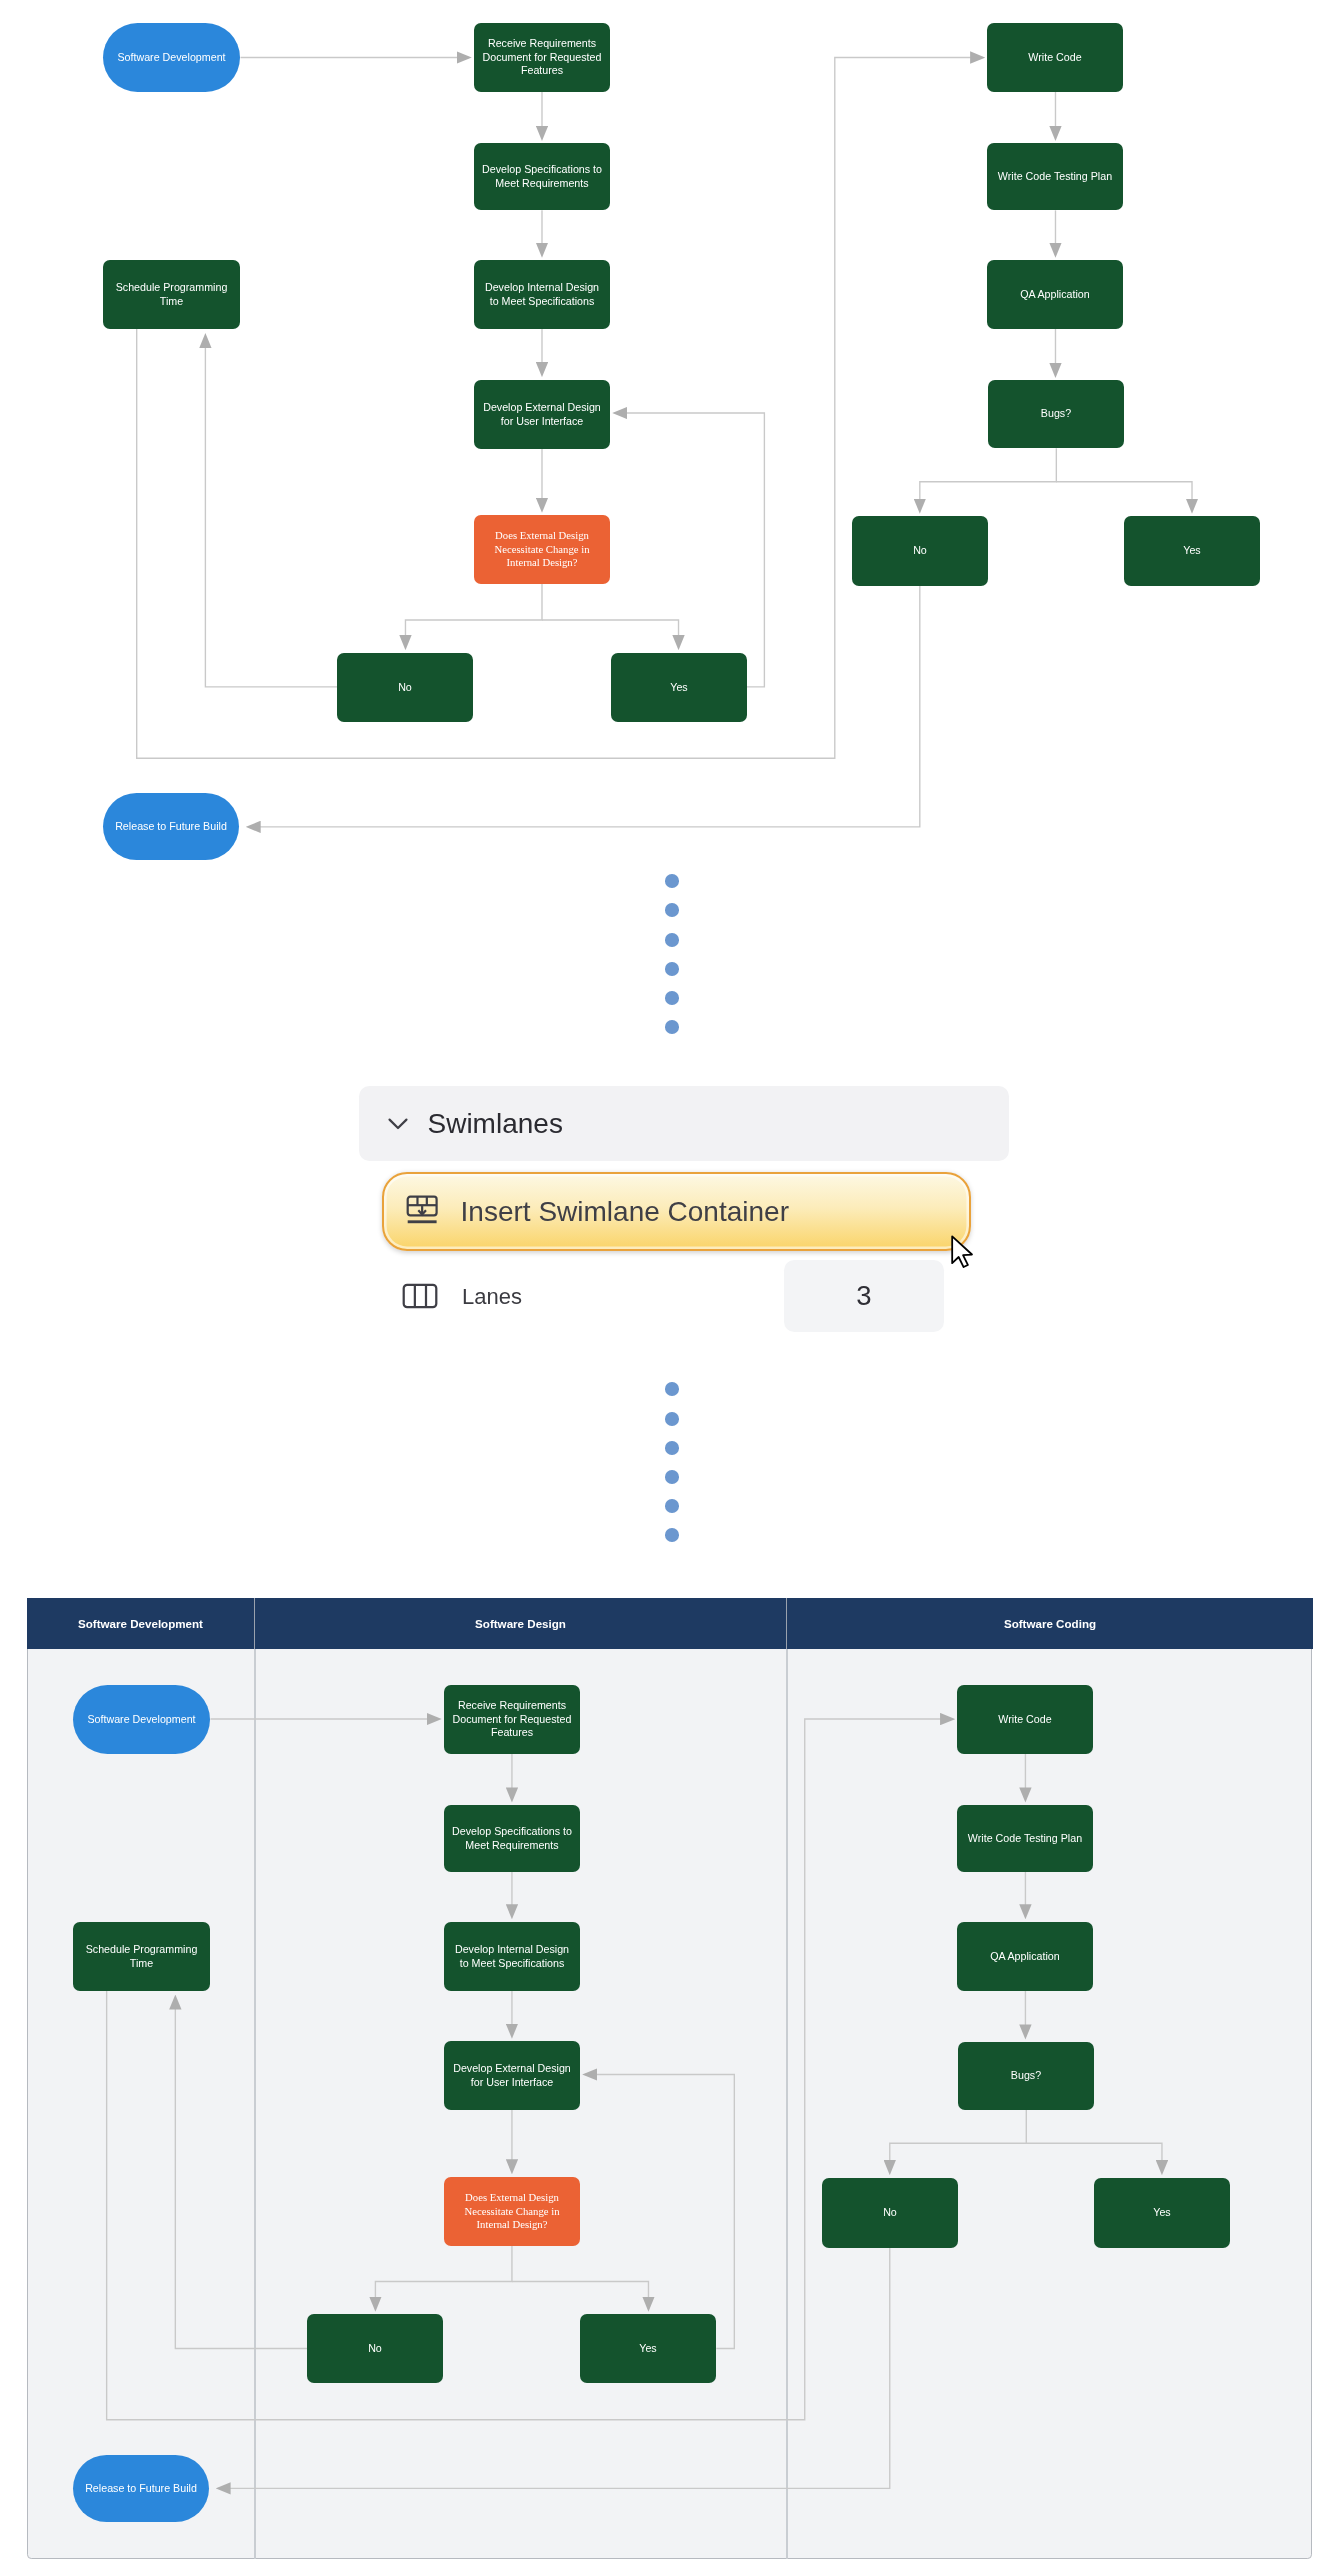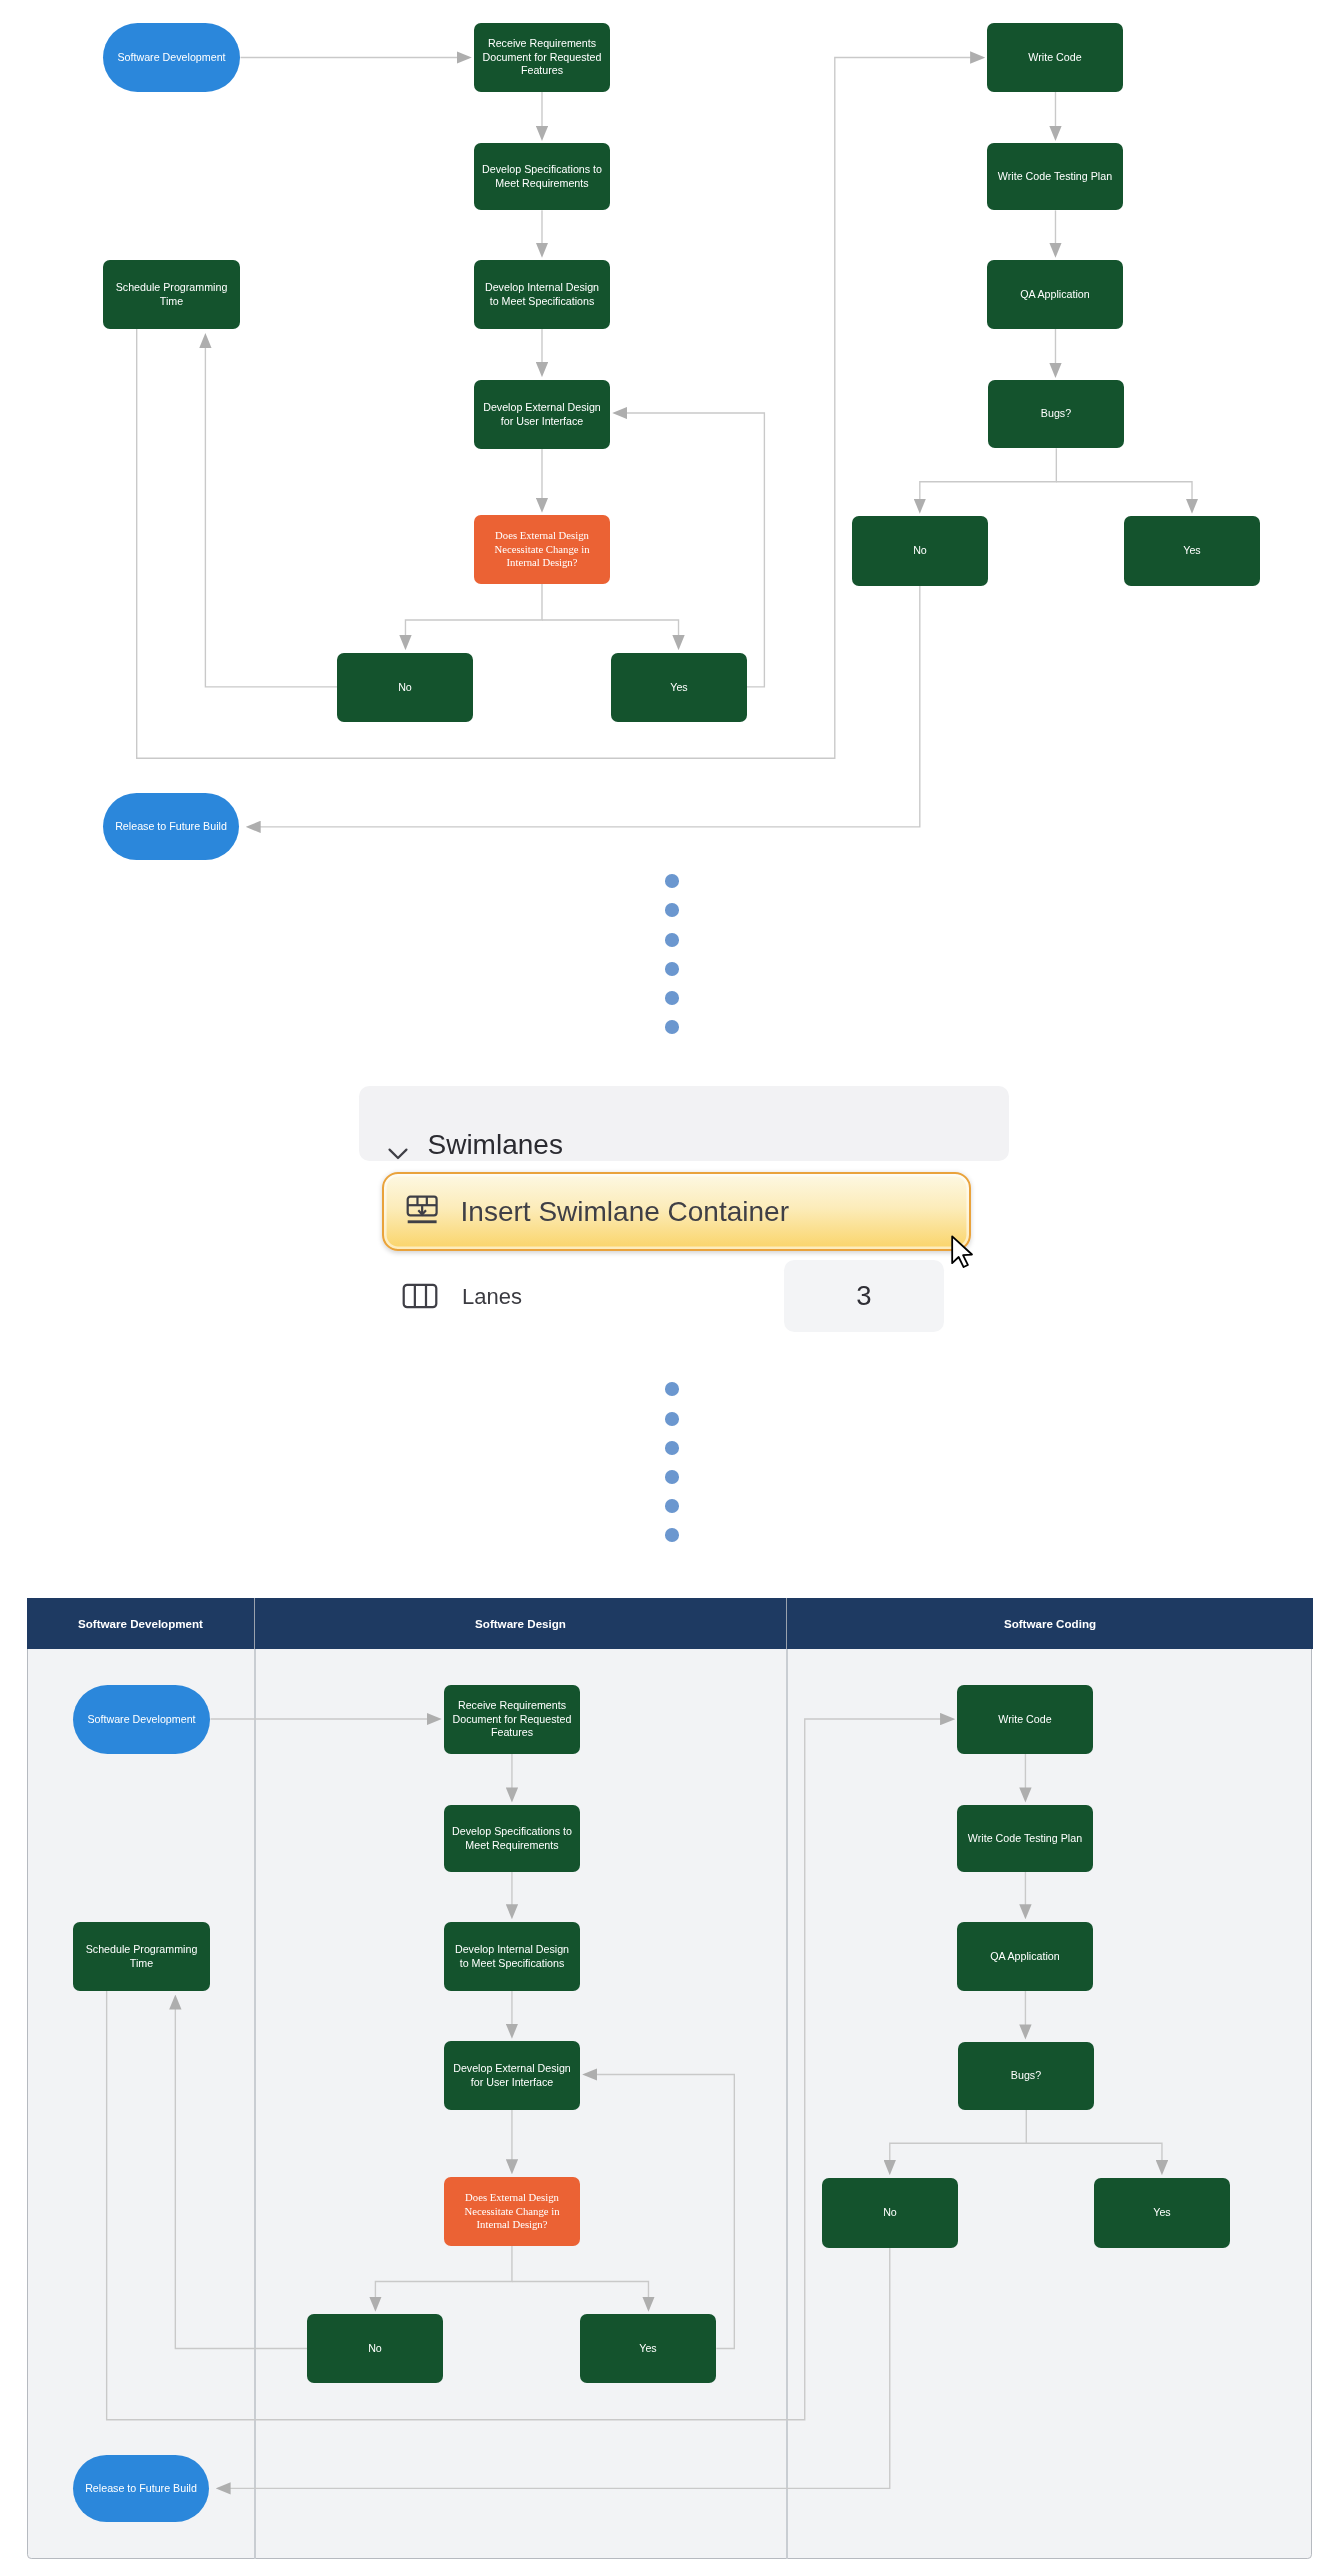--- a/index.html
+++ b/index.html
@@ -21,26 +21,26 @@
               background:#f2f3f5;box-sizing:border-box;}
   .lane-head{position:absolute;background:#1e3a62;display:flex;align-items:center;
              justify-content:center;color:#ffffff;font-weight:bold;font-size:11.6px;
              box-sizing:border-box;border-right:0.9px solid #9aa2ae;}
   .lane-head.last{border-right:none;}
   .lane-divider{position:absolute;width:1.7px;background:#c9cdd2;}
   
   .dot{position:absolute;width:13.7px;height:13.7px;border-radius:50%;background:#6b97cf;}
   
   #panel-header{position:absolute;left:359px;top:1086px;width:650px;height:75px;
-                background:#f2f2f4;border-radius:10.3px;display:flex;align-items:flex-end;
+                background:#f2f2f4;border-radius:10.3px;display:flex;align-items:center;
                 cursor:pointer;}
   #panel-header .chev{margin-left:27.5px;display:flex;align-items:center;}
   #panel-header .title{margin-left:19px;font-size:28px;color:#2b2b31;}
   #insert-btn{position:absolute;left:382px;top:1172px;width:589px;height:79px;
-              border:2.1px solid #e9a23b;border-radius:16px;box-sizing:border-box;
+              border:2.1px solid #e9a23b;border-radius:25px;box-sizing:border-box;
               background:linear-gradient(180deg,#fdf8e3 0%,#fcecba 45%,#fad469 100%);
               display:flex;align-items:center;cursor:pointer;
               box-shadow:0 1.7px 5.2px rgba(0,0,0,0.18), inset 0 0 0 2.6px rgba(255,255,255,0.55);}
   #insert-btn .ico{margin-left:22px;display:flex;align-items:center;}
   #insert-btn .lbl{margin-left:20.6px;font-size:28px;color:#3f3f46;}
   #lanes-row{position:absolute;left:402px;top:1273px;height:48px;display:flex;align-items:center;}
   #lanes-row .lbl{margin-left:24px;font-size:22px;color:#3b3b41;}
   #lanes-value{position:absolute;left:784px;top:1260px;width:160px;height:72px;
                background:#f3f4f6;border-radius:10.3px;display:flex;align-items:center;
                justify-content:center;font-size:27.5px;color:#2f2f36;cursor:text;}

